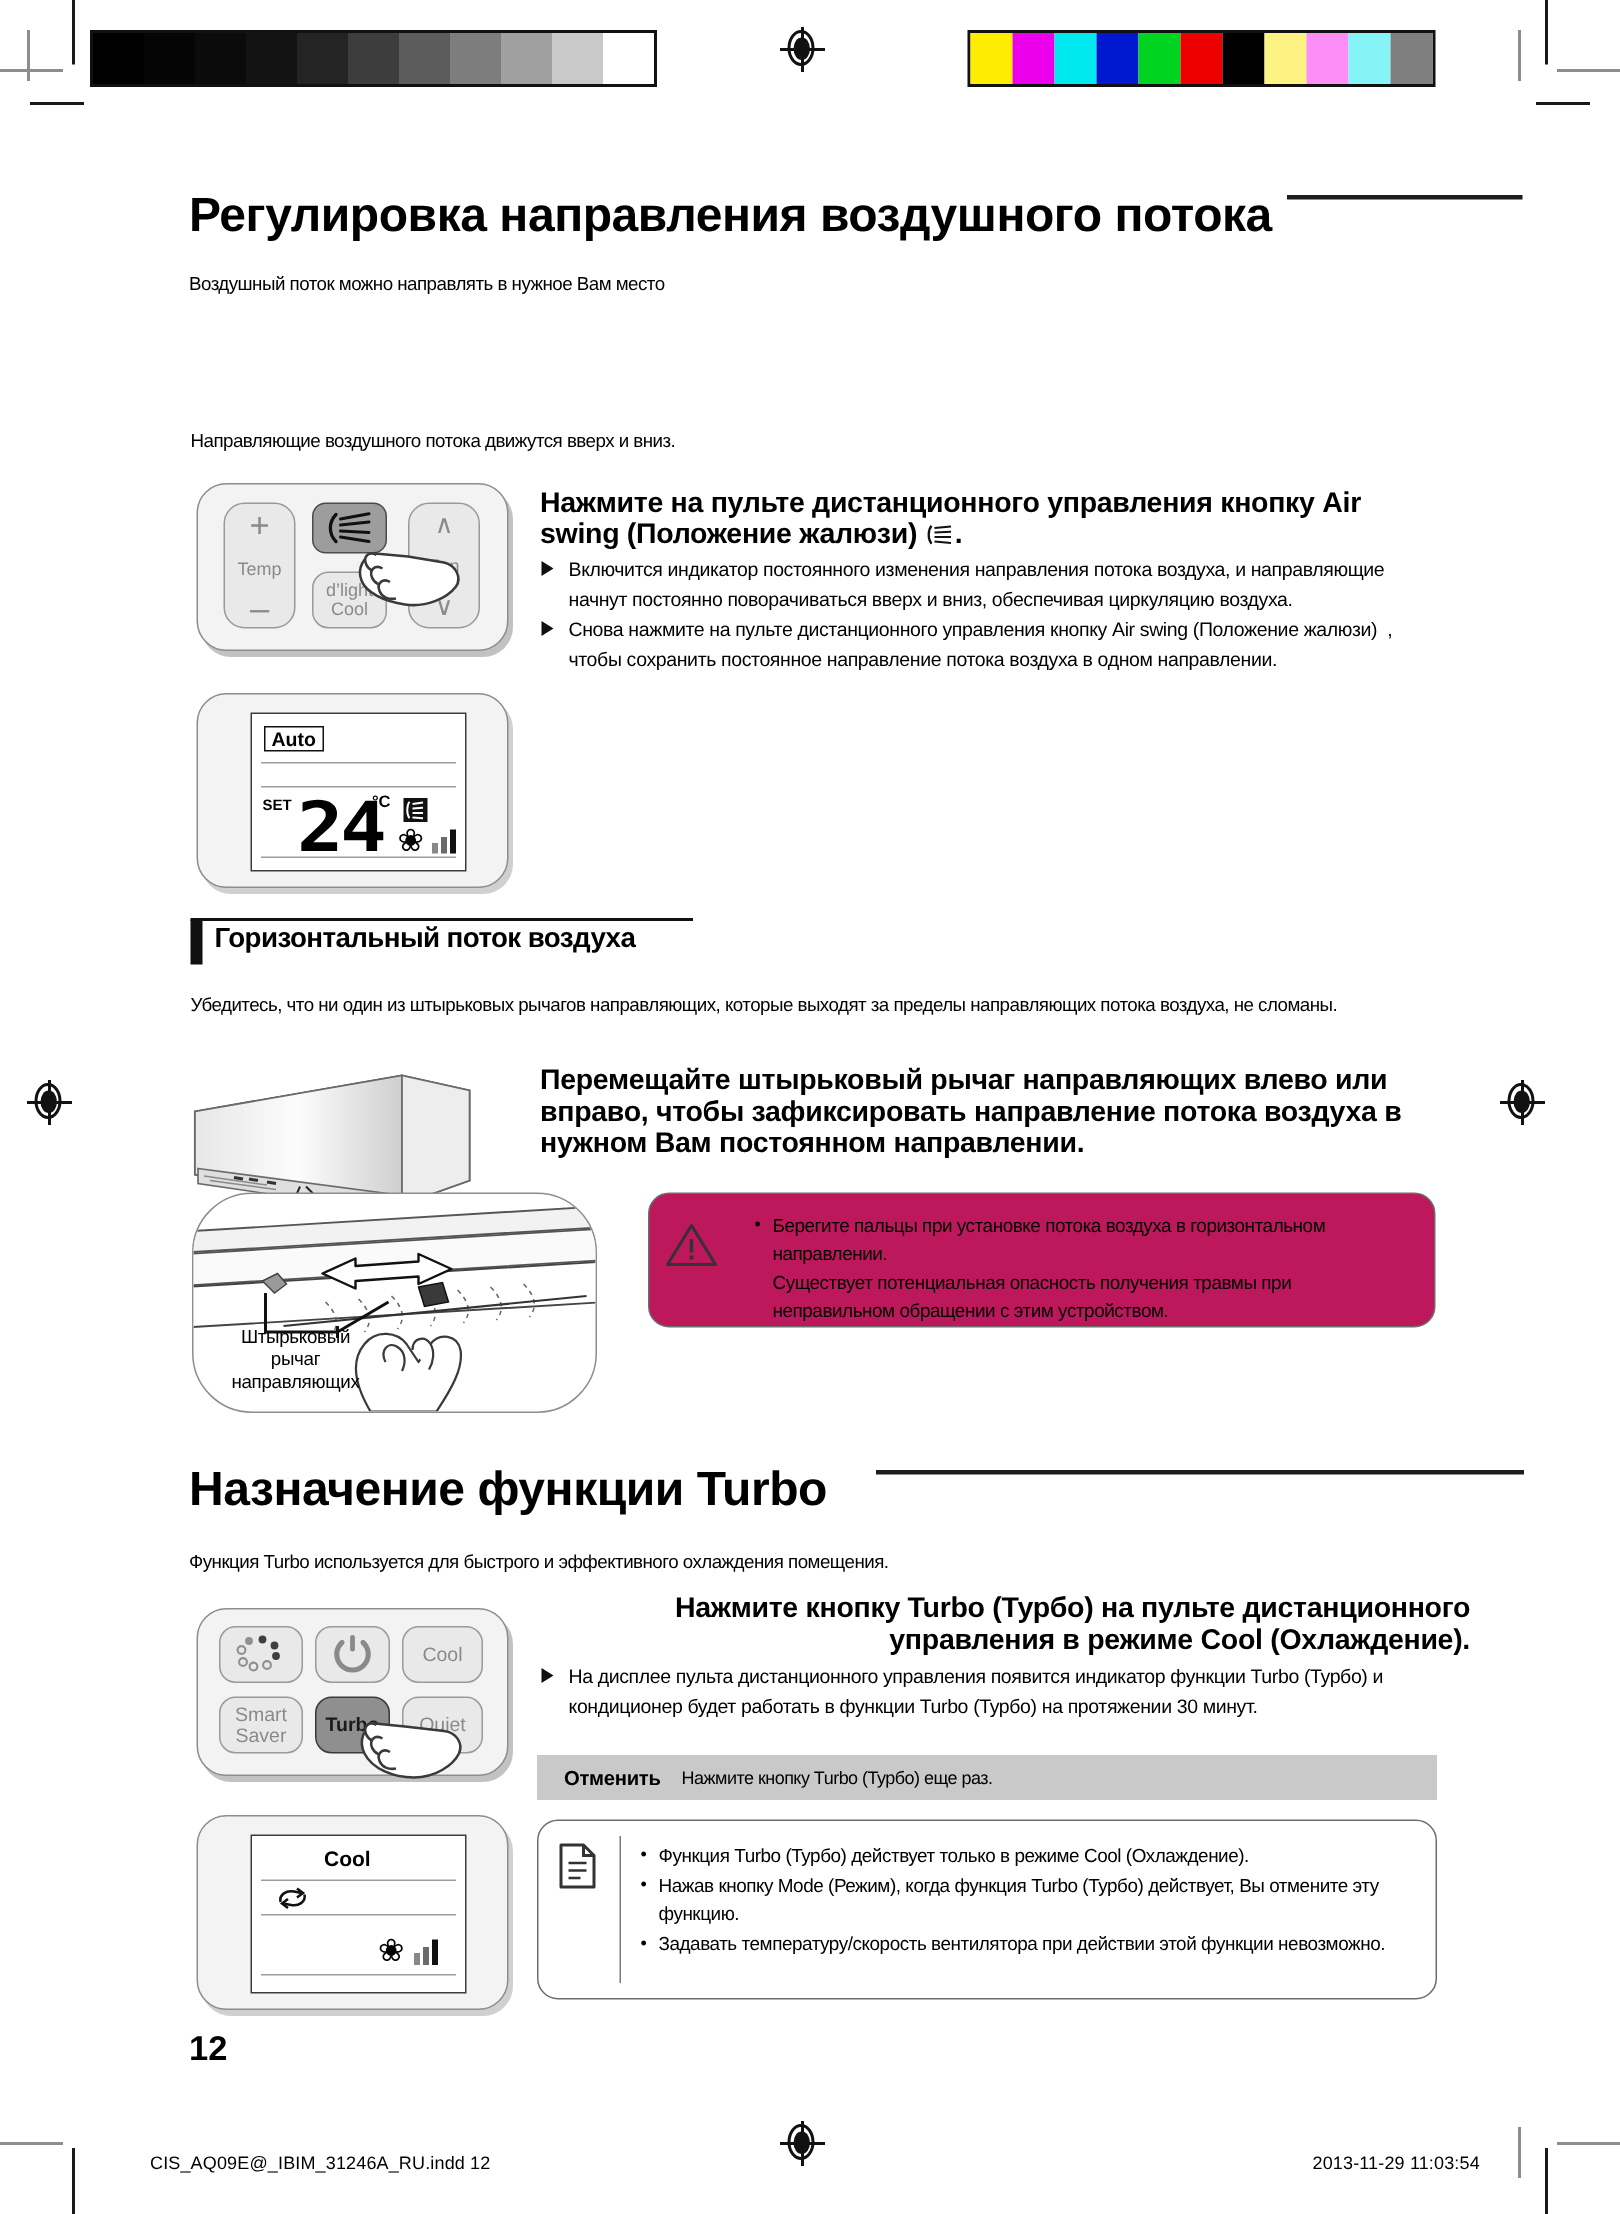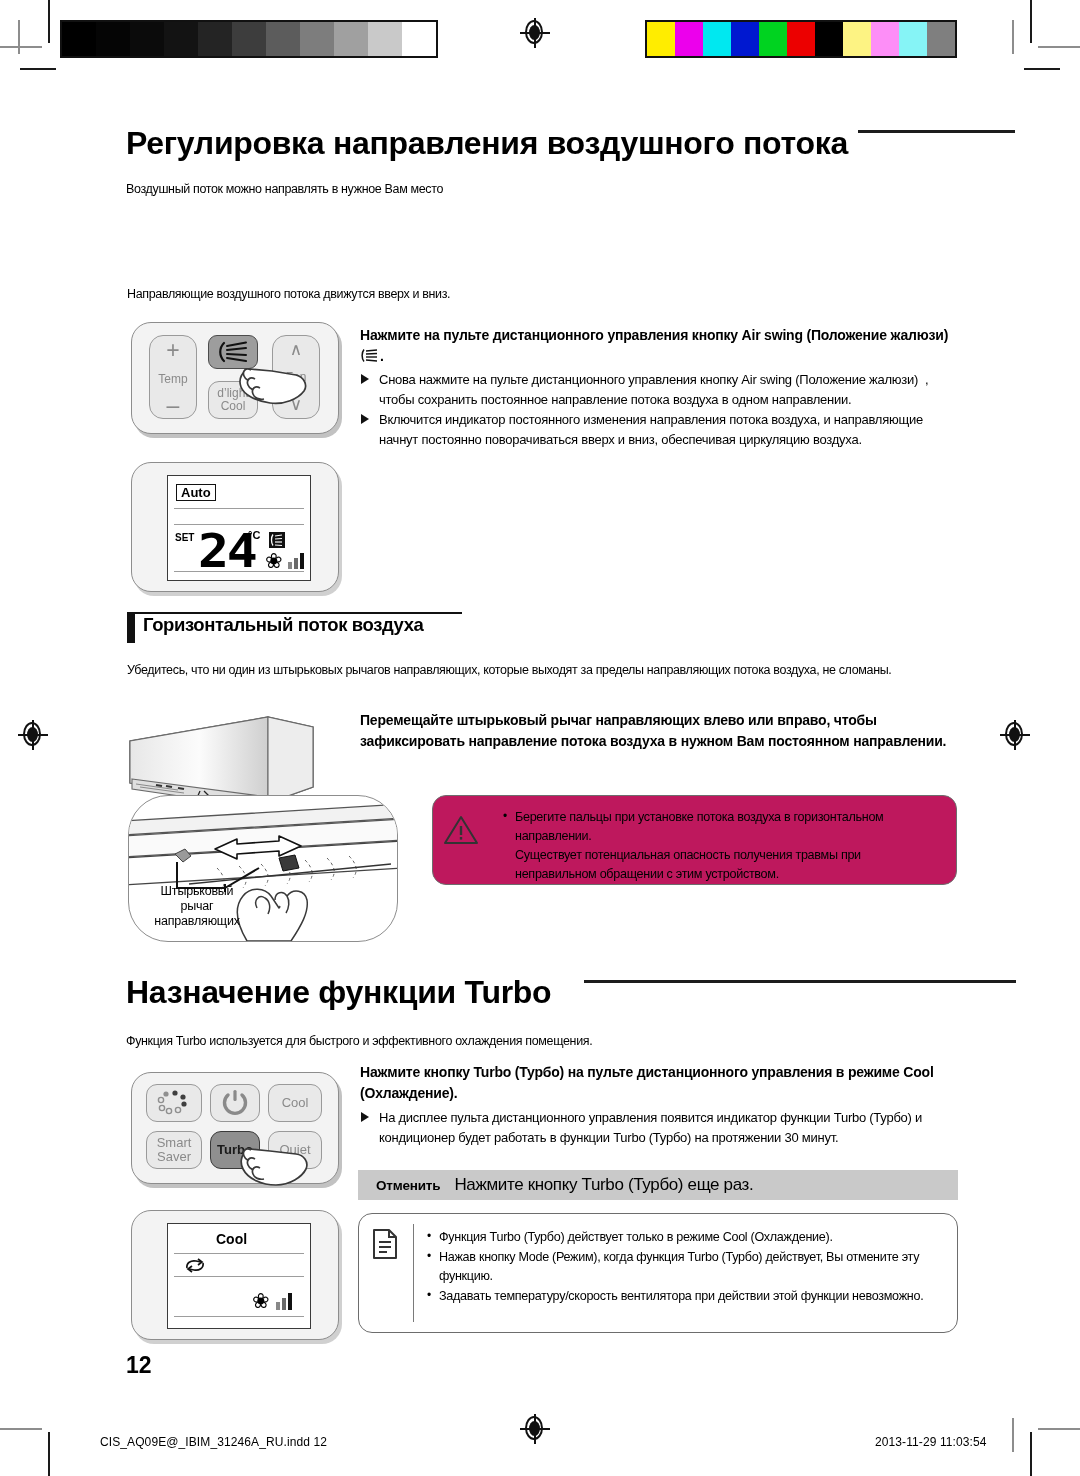--- a/index.html
+++ b/index.html
@@ -24,29 +24,29 @@
   .h1rule{position:absolute;height:3px;background:#1d1d1d;}
 
   .intro{position:absolute;font-size:12.5px;letter-spacing:-0.35px;white-space:nowrap;}
 
   .h2wrap{position:absolute;}
   .h2rule{position:absolute;left:0;top:0;height:2.4px;background:#111;}
   .h2bar{position:absolute;left:0;top:1px;width:8px;height:30px;background:#111;}
   .h2{position:absolute;left:16px;top:2px;font-size:18.5px;font-weight:bold;letter-spacing:-0.4px;white-space:nowrap;}
 
   .body-txt{position:absolute;font-size:12.5px;line-height:17px;letter-spacing:-0.35px;}
-  .bold-txt{position:absolute;font-size:14px;font-weight:bold;line-height:21px;letter-spacing:-0.2px;}
+  .bold-txt{position:absolute;font-size:19px;font-weight:bold;line-height:21px;letter-spacing:-0.2px;}
 
   .bullets{position:absolute;font-size:13px;line-height:19.5px;letter-spacing:-0.25px;}
   .bullets .li{position:relative;padding-left:19px;margin-bottom:1px;}
   .bullets .li .tri{position:absolute;left:1px;top:4px;width:0;height:0;border-left:8px solid #111;border-top:5px solid transparent;border-bottom:5px solid transparent;}
 
   .cancelbar{position:absolute;background:#c9c9c9;display:flex;align-items:center;}
   .cancelbar .cb-label{font-size:13.5px;font-weight:bold;padding-left:18px;letter-spacing:-0.2px;}
-  .cancelbar .cb-text{font-size:17px;padding-left:14px;letter-spacing:-0.35px;}
+  .cancelbar .cb-text{font-size:12px;padding-left:14px;letter-spacing:-0.35px;}
 
   .notebox{position:absolute;border:1.6px solid #6d6d6d;border-radius:14px;box-sizing:border-box;background:#fff;}
   .notebox .divider{position:absolute;width:1.3px;background:#7a7a7a;}
   .notebox .nb-list{position:absolute;font-size:12.6px;line-height:19px;letter-spacing:-0.3px;}
   .notebox .nb-li{position:relative;padding-left:14px;margin-bottom:1px;}
   .notebox .nb-li:before{content:"\2022";position:absolute;left:2px;top:-1px;font-size:12px;}
 
   .page-num{position:absolute;font-size:23px;font-weight:bold;}
 
   .footer-left{position:absolute;font-size:12px;letter-spacing:0.1px;white-space:nowrap;}
@@ -237,22 +237,22 @@
     <span>Нажмите на пульте дистанционного управления кнопку Air swing (Положение жалюзи) </span><svg width="20" height="15" viewBox="0 0 20 15" style="vertical-align:-2px;">
         <path d="M4 1.5 C1.5 4.5 1.5 10.5 4 13.5" stroke="#111" stroke-width="1.5" fill="none"></path>
         <path d="M6 3 L17 2" stroke="#111" stroke-width="1.4"></path>
         <path d="M6 6 L17 5.5" stroke="#111" stroke-width="1.4"></path>
         <path d="M6 9 L17 9" stroke="#111" stroke-width="1.4"></path>
         <path d="M6 12 L17 13" stroke="#111" stroke-width="1.4"></path>
       </svg><span>.</span>
   </div>
 
   <div class="bullets" style="left:360px;top:370px;width:600px;">
+    <div class="li"><span class="tri"></span><span>Включится индикатор постоянного изменения направления потока воздуха, и направляющие начнут постоянно поворачиваться вверх и вниз, обеспечивая циркуляцию воздуха.</span></div>
     <div class="li"><span class="tri"></span><span>Снова нажмите на пульте дистанционного управления кнопку Air swing (Положение жалюзи) &nbsp;, чтобы сохранить постоянное направление потока воздуха в одном направлении.</span></div>
-    <div class="li"><span class="tri"></span><span>Включится индикатор постоянного изменения направления потока воздуха, и направляющие начнут постоянно поворачиваться вверх и вниз, обеспечивая циркуляцию воздуха.</span></div>
   </div>
 
   <div class="h2wrap" style="left:127px;top:612px;width:335px;height:34px;">
     <div class="h2rule" style="width:335px;"></div>
     <div class="h2bar"></div>
     <div class="h2">Горизонтальный поток воздуха</div>
   </div>
 
   <div class="body-txt" style="left:127px;top:662px;width:830px;">Убедитесь, что ни один из штырьковых рычагов направляющих, которые выходят за пределы направляющих потока воздуха, не сломаны.</div>
 
@@ -408,21 +408,21 @@
       <div class="fanicon" style="left:84px;top:66px;">❀</div>
       <div class="bars" style="left:108px;top:68px;height:18px;">
         <b style="height:8px;background:#888;"></b>
           <b style="height:12px;background:#6a6a6a;"></b>
           <b style="height:17px;"></b>
       </div>
       <div class="ln" style="left:6px;top:92px;width:130px;"></div>
     </div>
   </div>
 
-  <div class="bold-txt" style="left:360px;top:1062px;width:600px;">Нажмите кнопку Turbo (Турбо) на пульте дистанционного управления в режиме Cool (Охлаждение).</div>
+  <div class="bold-txt" style="left:380px;top:1062px;width:600px;text-align:right;">Нажмите кнопку Turbo (Турбо) на пульте дистанционного управления в режиме Cool (Охлаждение).</div>
 
   <div class="bullets" style="left:360px;top:1108px;width:600px;">
     <div class="li"><span class="tri"></span><span>На дисплее пульта дистанционного управления появится индикатор функции Turbo (Турбо) и кондиционер будет работать в функции Turbo (Турбо) на протяжении 30 минут.</span></div>
   </div>
 
   <div class="cancelbar" style="left:358px;top:1170px;width:600px;height:30px;">
     <span class="cb-label">Отменить</span>
     <span class="cb-text">Нажмите кнопку Turbo (Турбо) еще раз.</span>
   </div>
 

